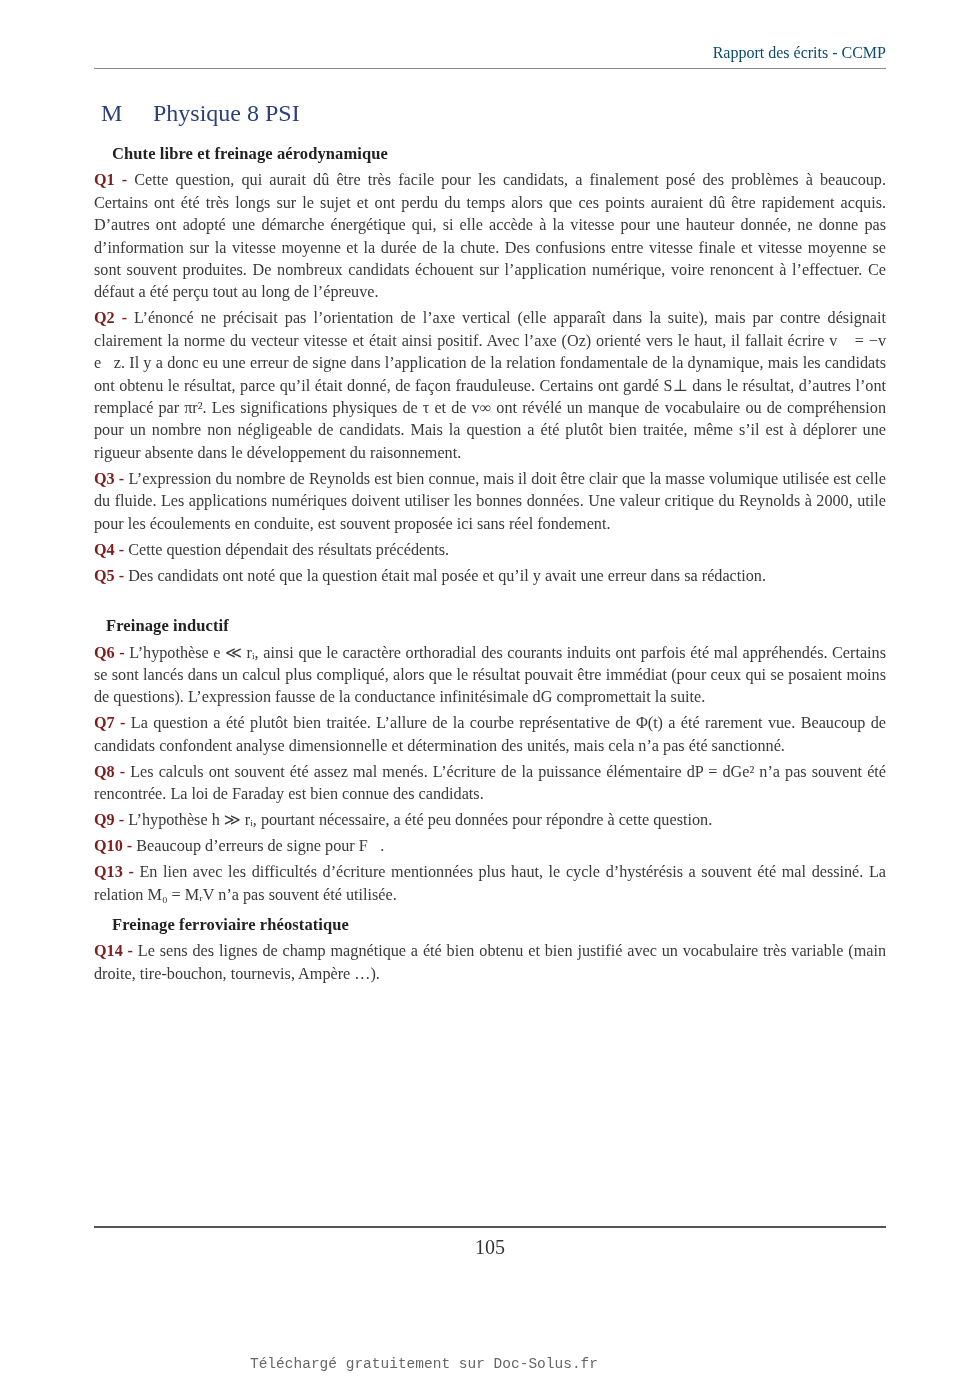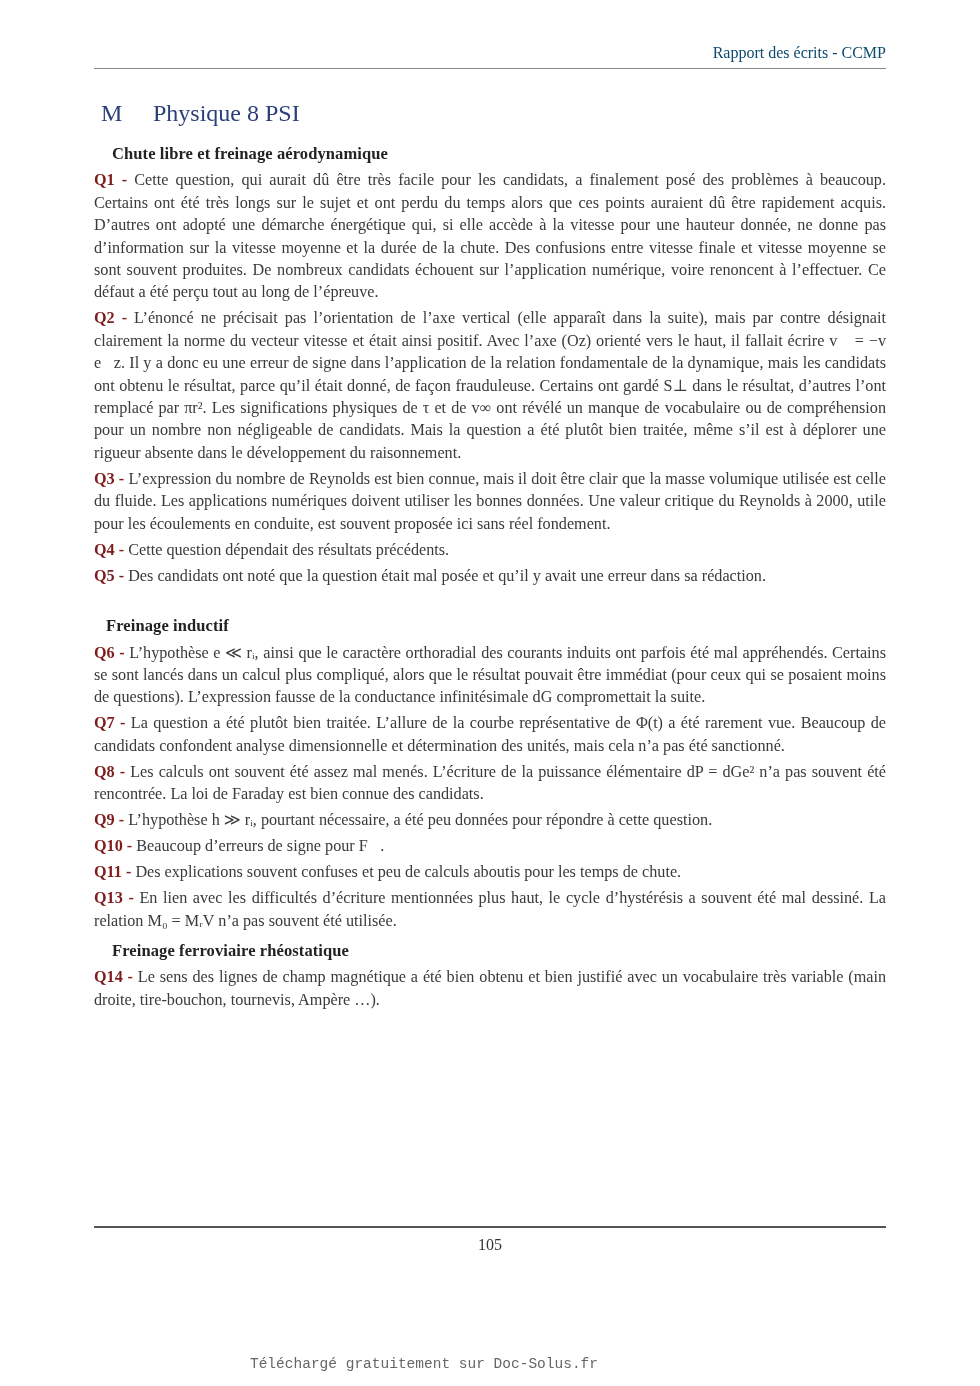--- a/index.html
+++ b/index.html
@@ -15,21 +15,21 @@
          line-height: 22.4px; }
   .subsection { font-weight: bold; color: #222; font-size: 16.5px; margin-left: 18px;
          margin-bottom: 4px; margin-top: 0; letter-spacing: 0.1px; }
   .subsection.s2 { margin-top: 28px; margin-left: 12px; }
   .subsection.s3 { margin-top: 8px; }
   .q { text-align: justify; margin: 0 0 3.6px 0; }
   .q .qlabel { font-weight: bold; color: #7f1d1d; }
   .footer-rule { position: absolute; left: 94px; top: 1226px; width: 792px; height: 0;
          border-top: 2px solid #555; }
   .page-number { position: absolute; left: 0; width: 980px; top: 1236px; text-align: center;
-         font-size: 16px; color: #333; }
+         font-size: 20px; color: #333; }
   .watermark { position: absolute; left: 0; width: 848px; top: 1356px; text-align: center;
          font-family: "Liberation Mono", "DejaVu Sans Mono", monospace; font-size: 14.5px; color: #666; }
 </style>
 </head>
 <body>
 
 <div class="running-header">Rapport des écrits - CCMP</div>
 
 <h1 class="section-title" style="margin:0">
   <span class="num">M</span><span>Physique 8 PSI</span>
@@ -43,21 +43,20 @@
   <p class="q"><span class="qlabel">Q3 -</span> <span>L’expression du nombre de Reynolds est bien connue, mais il doit être clair que la masse volumique utilisée est celle du fluide. Les applications numériques doivent utiliser les bonnes données. Une valeur critique du Reynolds à 2000, utile pour les écoulements en conduite, est souvent proposée ici sans réel fondement.</span></p>
   <p class="q"><span class="qlabel">Q4 -</span> <span>Cette question dépendait des résultats précédents.</span></p>
   <p class="q"><span class="qlabel">Q5 -</span> <span>Des candidats ont noté que la question était mal posée et qu’il y avait une erreur dans sa rédaction.</span></p>
 
   <h2 class="subsection s2">Freinage inductif</h2>
   <p class="q"><span class="qlabel">Q6 -</span> <span>L’hypothèse e ≪ rᵢ, ainsi que le caractère orthoradial des courants induits ont parfois été mal appréhendés. Certains se sont lancés dans un calcul plus compliqué, alors que le résultat pouvait être immédiat (pour ceux qui se posaient moins de questions). L’expression fausse de la conductance infinitésimale dG compromettait la suite.</span></p>
   <p class="q"><span class="qlabel">Q7 -</span> <span>La question a été plutôt bien traitée. L’allure de la courbe représentative de Φ(t) a été rarement vue. Beaucoup de candidats confondent analyse dimensionnelle et détermination des unités, mais cela n’a pas été sanctionné.</span></p>
   <p class="q"><span class="qlabel">Q8 -</span> <span>Les calculs ont souvent été assez mal menés. L’écriture de la puissance élémentaire dP = dGe² n’a pas souvent été rencontrée. La loi de Faraday est bien connue des candidats.</span></p>
   <p class="q"><span class="qlabel">Q9 -</span> <span>L’hypothèse h ≫ rᵢ, pourtant nécessaire, a été peu données pour répondre à cette question.</span></p>
   <p class="q"><span class="qlabel">Q10 -</span> <span>Beaucoup d’erreurs de signe pour F⃗.</span></p>
-  <p class="q"><span class="qlabel">Q11 -</span> <span>Des explications souvent confuses et peu de calculs aboutis pour les temps de chute.</span></p>
   <p class="q"><span class="qlabel">Q13 -</span> <span>En lien avec les difficultés d’écriture mentionnées plus haut, le cycle d’hystérésis a souvent été mal dessiné. La relation M₀ = MᵣV n’a pas souvent été utilisée.</span></p>
 
   <h2 class="subsection s3">Freinage ferroviaire rhéostatique</h2>
   <p class="q"><span class="qlabel">Q14 -</span> <span>Le sens des lignes de champ magnétique a été bien obtenu et bien justifié avec un vocabulaire très variable (main droite, tire-bouchon, tournevis, Ampère …).</span></p>
 </div>
 
 <div class="footer-rule"></div>
 <div class="page-number">105</div>
 <div class="watermark">Téléchargé gratuitement sur Doc-Solus.fr</div>
 

